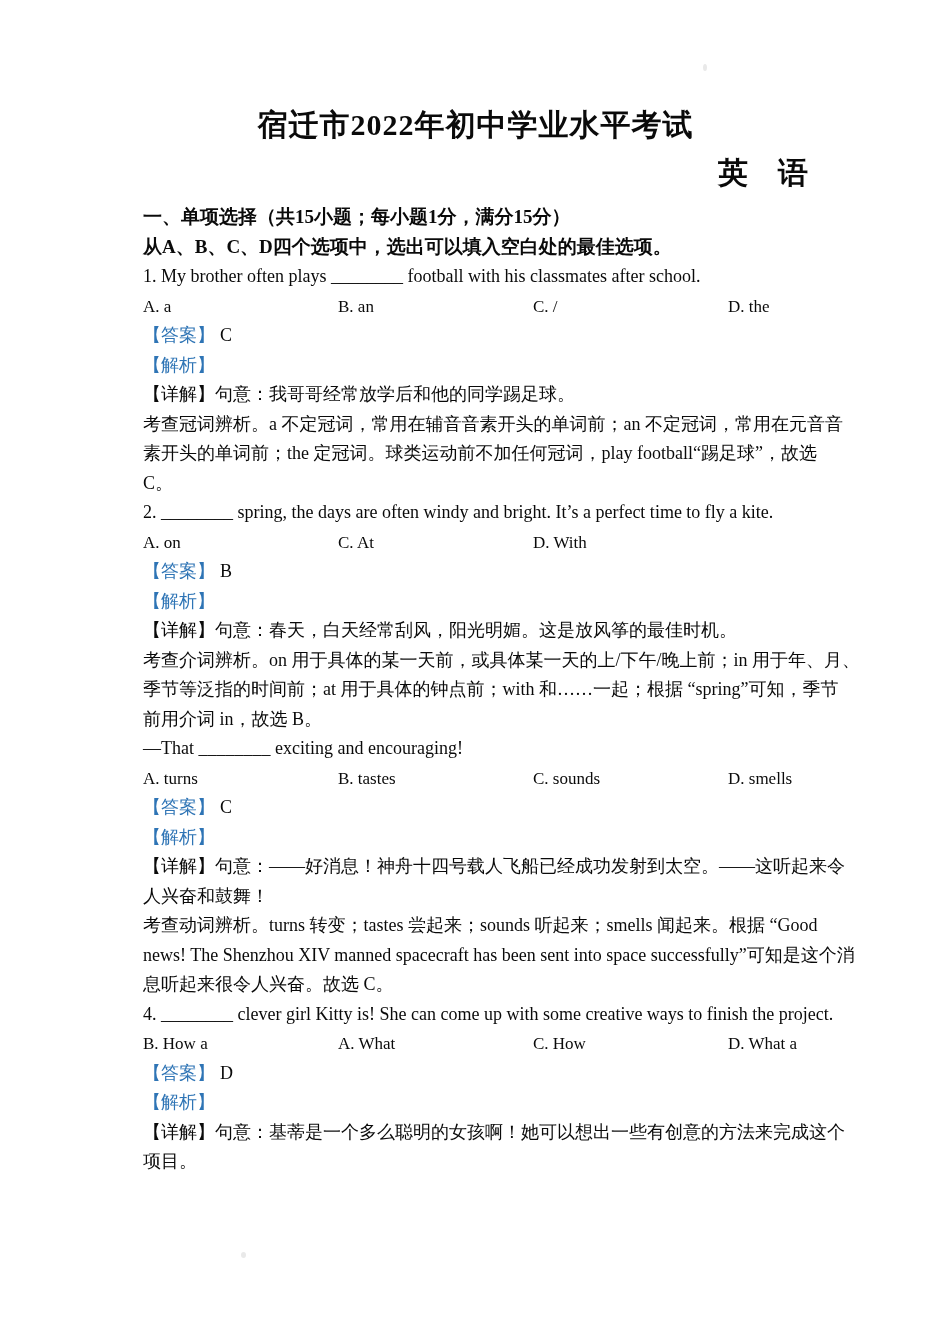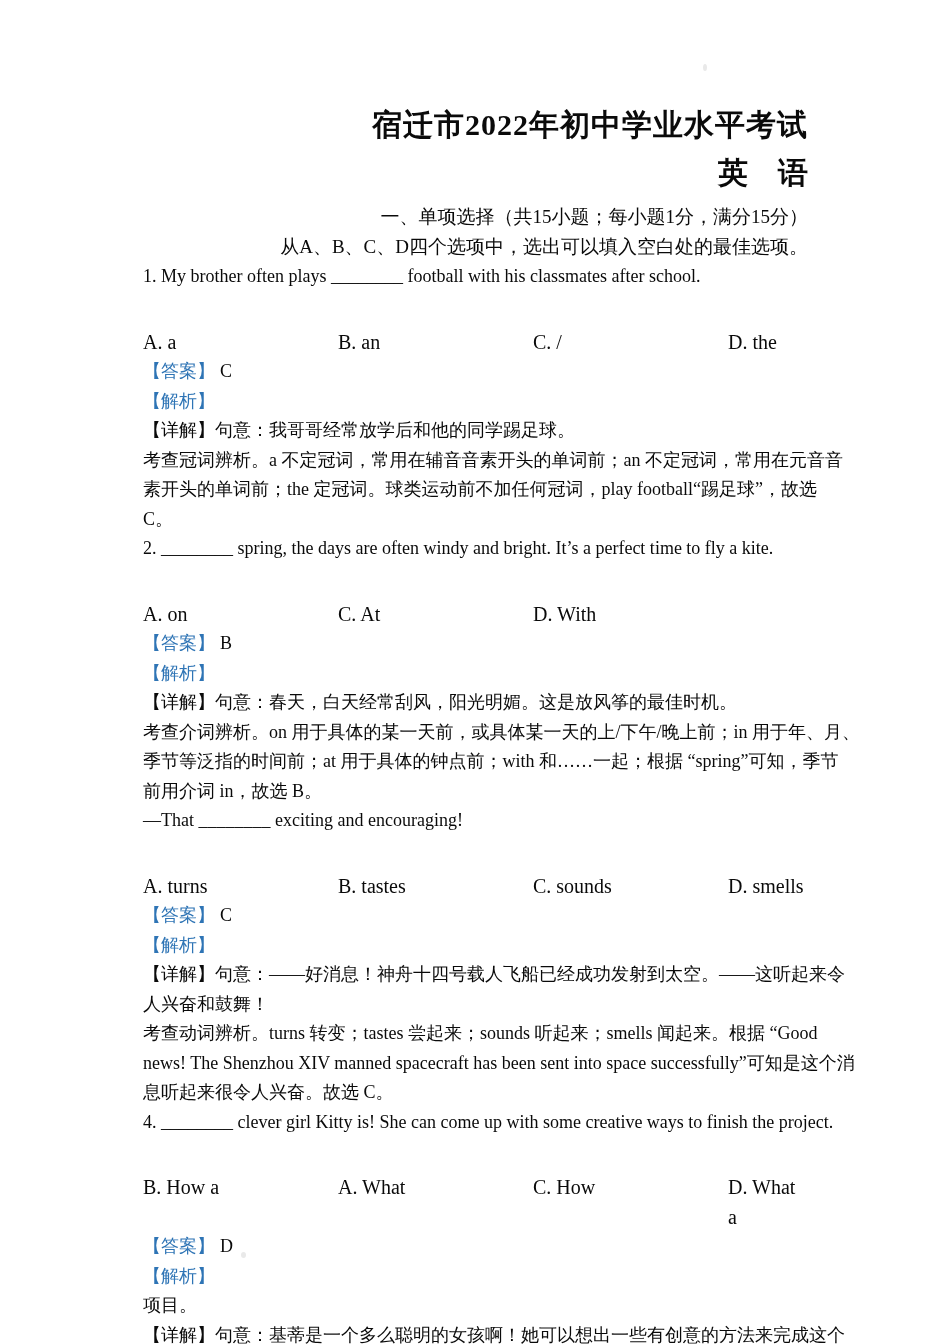--- a/index.html
+++ b/index.html
@@ -20,49 +20,47 @@
     position: absolute;
     left: 143px;
     top: 0;
     width: 665px;
   }
   .doc-title {
     margin: 102px 0 0 0;
     font-size: 30px;
     line-height: 46px;
     font-weight: bold;
-    text-align: right;
+    text-align: center;
     letter-spacing: 1px;
   }
   .doc-subtitle {
     margin: 2px 0 0 0;
     font-size: 30px;
     line-height: 46px;
     font-weight: bold;
     text-align: right;
   }
   .head-line {
     font-size: 19px;
     line-height: 30px;
-    font-weight: normal;
-    text-align: right;
+    font-weight: bold;
   }
   .head-line.first {
     margin-top: 6px;
   }
   .line {
     font-size: 18px;
     line-height: 29.5px;
     white-space: nowrap;
   }
   .options {
     display: flex;
-    font-size: 20px;
+    font-size: 17px;
     line-height: 29.5px;
-    margin-top: 36px;
   }
   .opt {
     width: 195px;
     flex: 0 0 195px;
   }
   .opt:last-child {
     width: auto;
     flex: 1 1 auto;
   }
   .blue {
@@ -152,17 +150,17 @@
       <div class="options">
         <span class="opt">B. How a</span>
         <span class="opt">A. What</span>
         <span class="opt">C. How</span>
         <span class="opt">D. What a</span>
       </div>
       <div class="line">
         <span class="blue">【答案】</span><span class="ans-val">D</span>
       </div>
       <div class="line blue">【解析】</div>
+      <div class="line">【详解】句意：基蒂是一个多么聪明的女孩啊！她可以想出一些有创意的方法来完成这个</div>
       <div class="line">项目。</div>
-      <div class="line">【详解】句意：基蒂是一个多么聪明的女孩啊！她可以想出一些有创意的方法来完成这个</div>
     </section>
   </div>
 </div>
 
 </body></html>

